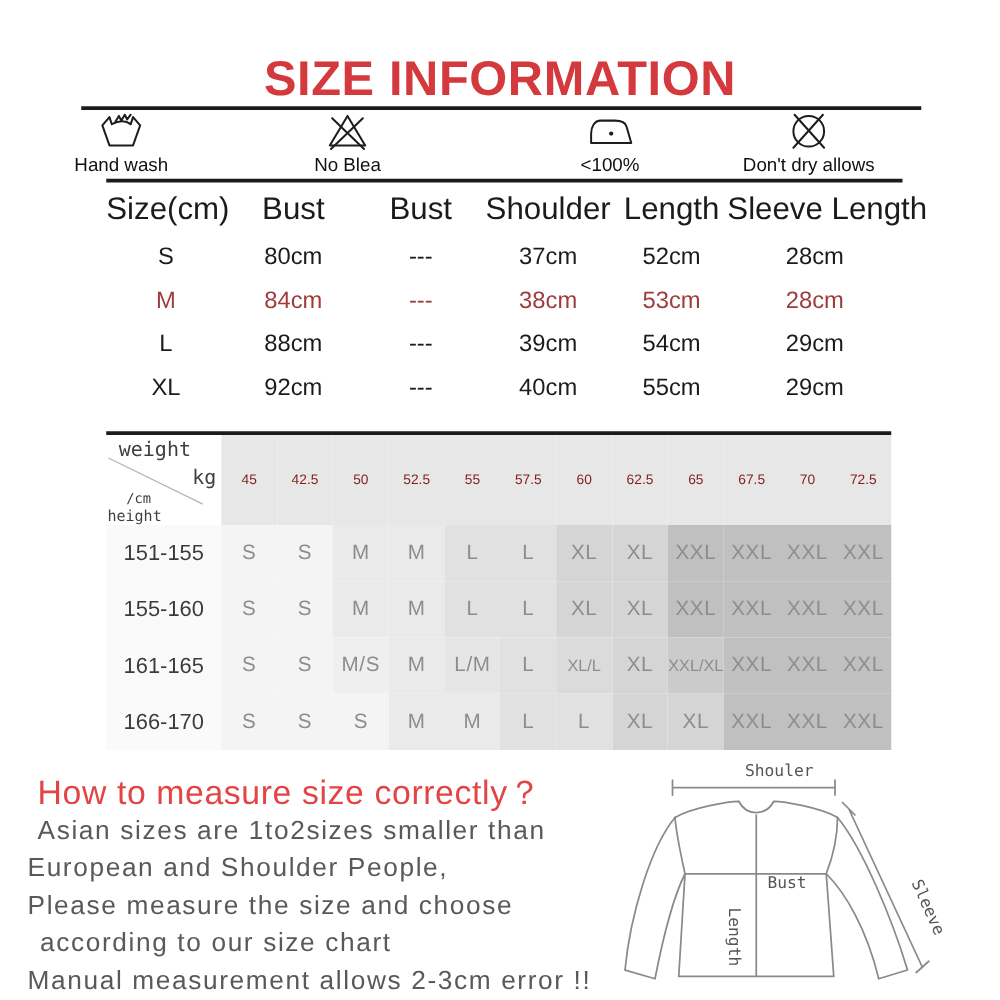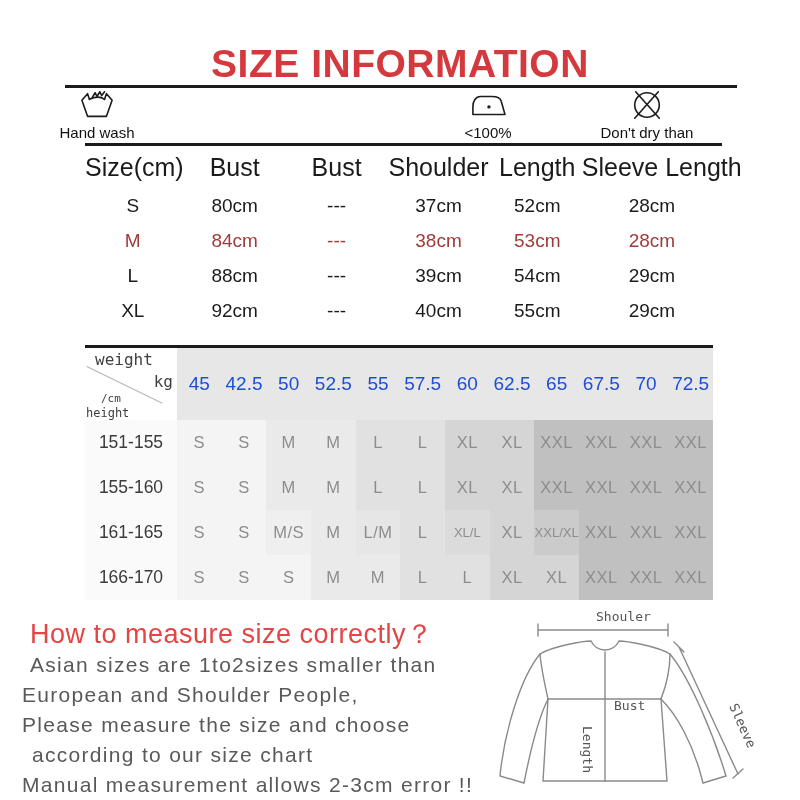--- a/index.html
+++ b/index.html
@@ -24,21 +24,21 @@
   
   .size-table{position:absolute;left:85px;top:146px;width:637px;font-size:19px;}
   .st-row{display:grid;grid-template-columns:15% 17% 15% 17% 14% 22%;align-items:center;height:35px;}
   .st-head{height:42px;font-size:25px;}
   .st-cell{text-align:center;white-space:nowrap;}
   .st-row.hl{color:#9e3b3b;}
 
   
   .matrix{position:absolute;left:85px;top:348px;width:628px;}
   .mx-row{display:grid;grid-template-columns:92px repeat(12,1fr);}
-  .mx-head .mx-cell{background:#e7e7e7;color:#1d4ed8;font-size:19px;height:72px;}
+  .mx-head .mx-cell{background:#e7e7e7;color:#7f1d1d;font-size:11px;height:72px;}
   .mx-cell{display:flex;align-items:center;justify-content:center;}
   .mx-body .mx-cell{height:45px;font-size:16.5px;color:#8d8d8d;letter-spacing:.5px;}
   .mx-body .mx-cell.sm{font-size:13px;letter-spacing:0;}
   .mx-hcell{display:flex;align-items:center;justify-content:center;height:45px;
             background:#fafafa;color:#3b3b3b;font-size:17.5px;}
   .mx-corner{position:relative;background:#fff;height:72px;
              font-family:"DejaVu Sans Mono",monospace;color:#3f3f3f;}
   .mx-corner span{position:absolute;white-space:nowrap;}
   .c-weight{top:2px;left:10px;font-size:16px;}
   .c-kg{top:24px;right:4px;font-size:16px;}
@@ -75,35 +75,42 @@
 
   <div class="care-item" style="left:27px;width:140px;">
     <svg width="44" height="34" viewBox="0 0 44 36">
       <path class="care-ic" d="M6,13 L12,6 L14,12 M38,13 L32,6 L30,12 M6,13 L12,30 L32,30 L38,13"></path>
       <path class="care-ic" d="M14,12 C20,9 26,9 30,12"></path>
       <path class="care-ic" d="M17,10 l3,-5 l2,4 l3,-5 l2,4 l3,-4"></path>
     </svg>
     <div class="care-label">Hand wash</div>
   </div>
 
+  <div class="care-item" style="left:208px;width:140px;">
+    <svg width="40" height="34" viewBox="0 0 40 36">
+      <path class="care-ic" d="M20,5 L5,30 L35,30 Z"></path>
+      <path class="care-ic" d="M7,7 L34,33 M33,7 L6,33"></path>
+    </svg>
+    <div class="care-label">No Blea</div>
+  </div>
 
   <div class="care-item" style="left:418px;width:140px;">
     <svg width="44" height="34" viewBox="0 0 44 36">
       <path class="care-ic" d="M6,28 L40,28 L36,14 C35,10 31,9 26,9 L14,9 C9,9 6,14 6,20 Z"></path>
       <circle cx="23" cy="20" r="1.8" fill="#1d1d1d" stroke="none"></circle>
     </svg>
     <div class="care-label">&lt;100%</div>
   </div>
 
   <div class="care-item" style="left:576px;width:142px;">
     <svg width="40" height="34" viewBox="0 0 40 36">
       <circle class="care-ic" cx="20" cy="18" r="13"></circle>
       <path class="care-ic" d="M8,4 L33,32 M32,4 L7,32"></path>
     </svg>
-    <div class="care-label">Don't dry than</div>
+    <div class="care-label">Don't dry allows</div>
   </div>
 
   <div class="size-table" id="st">
       <div class="st-row st-head">
         <div class="st-cell">Size(cm)</div>
         <div class="st-cell">Bust</div>
         <div class="st-cell">Bust</div>
         <div class="st-cell">Shoulder</div>
         <div class="st-cell">Length</div>
         <div class="st-cell">Sleeve Length</div>

